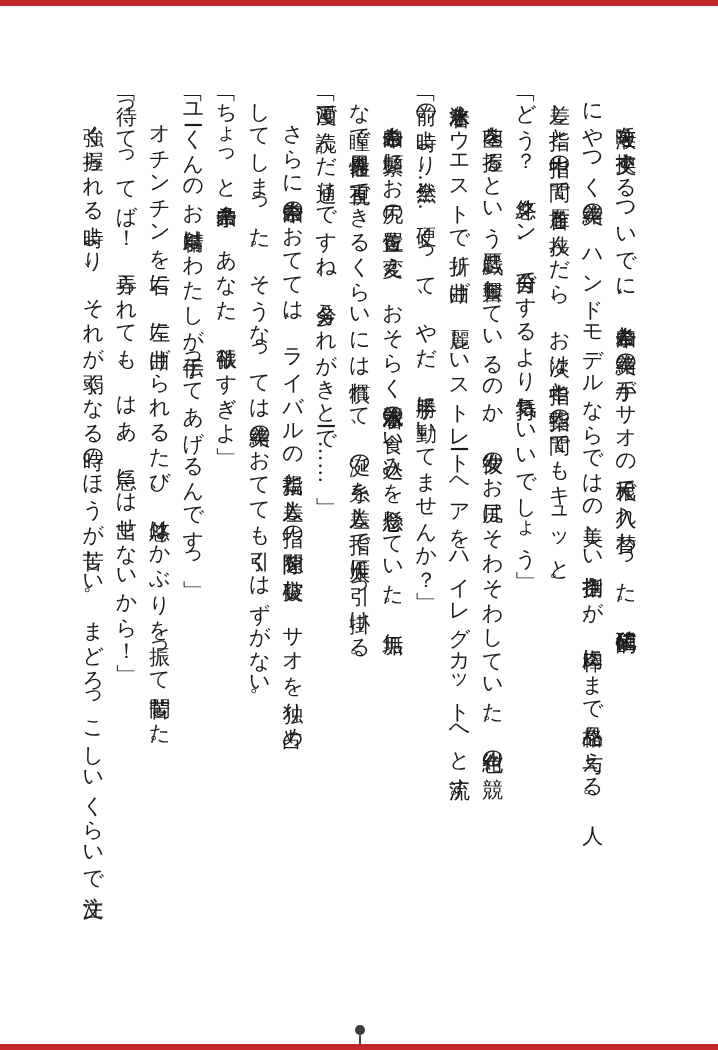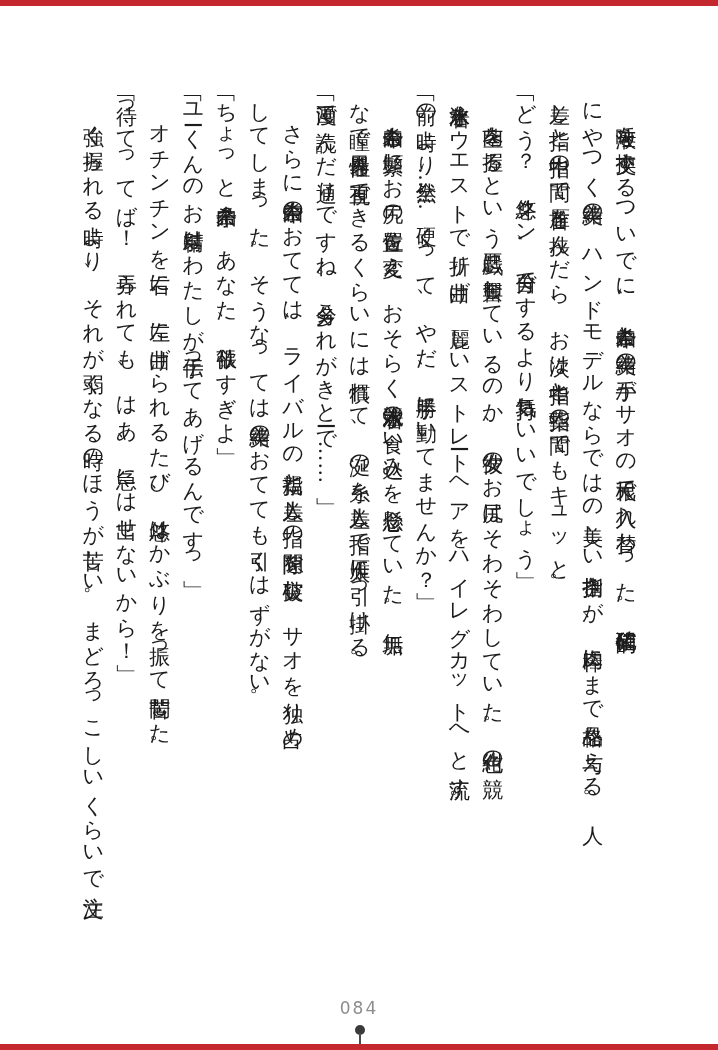--- a/index.html
+++ b/index.html
@@ -100,19 +100,18 @@
       <p class="vline">「漫画で読んだ通りですね。多分これがきとーで……」</p>
       <p class="vline">　さらに由希奈のおてては、ライバルの親指と人差し指の隙間を突破し、サオを独り占め</p>
       <p class="vline">してしまった。そうなっては美緒のおてても引くはずがない。</p>
       <p class="vline">「ちょっと由希奈？　あなた、欲張りすぎよ」</p>
       <p class="vline">「ユーくんのお射精はわたしが手伝ってあげるんですっ」</p>
       <p class="vline">　オチンチンを右に、左に曲げられるたび、悠斗はかぶりを振って苦悶した。</p>
       <p class="vline">「待ってってば！　弄られても、はあ、急には出せないから！」</p>
       <p class="vline">　強く握られる時より、それが弱くなる時のほうが苦しい。まどろっこしいくらいで注文</p>
     </div>
 
-  <div class="page-number">084</div>
 
   <div class="center-mark-dot"></div>
   <div class="center-mark-stem"></div>
 
   <div class="rule rule-bottom"></div>
 </div>
 
 </body></html>

